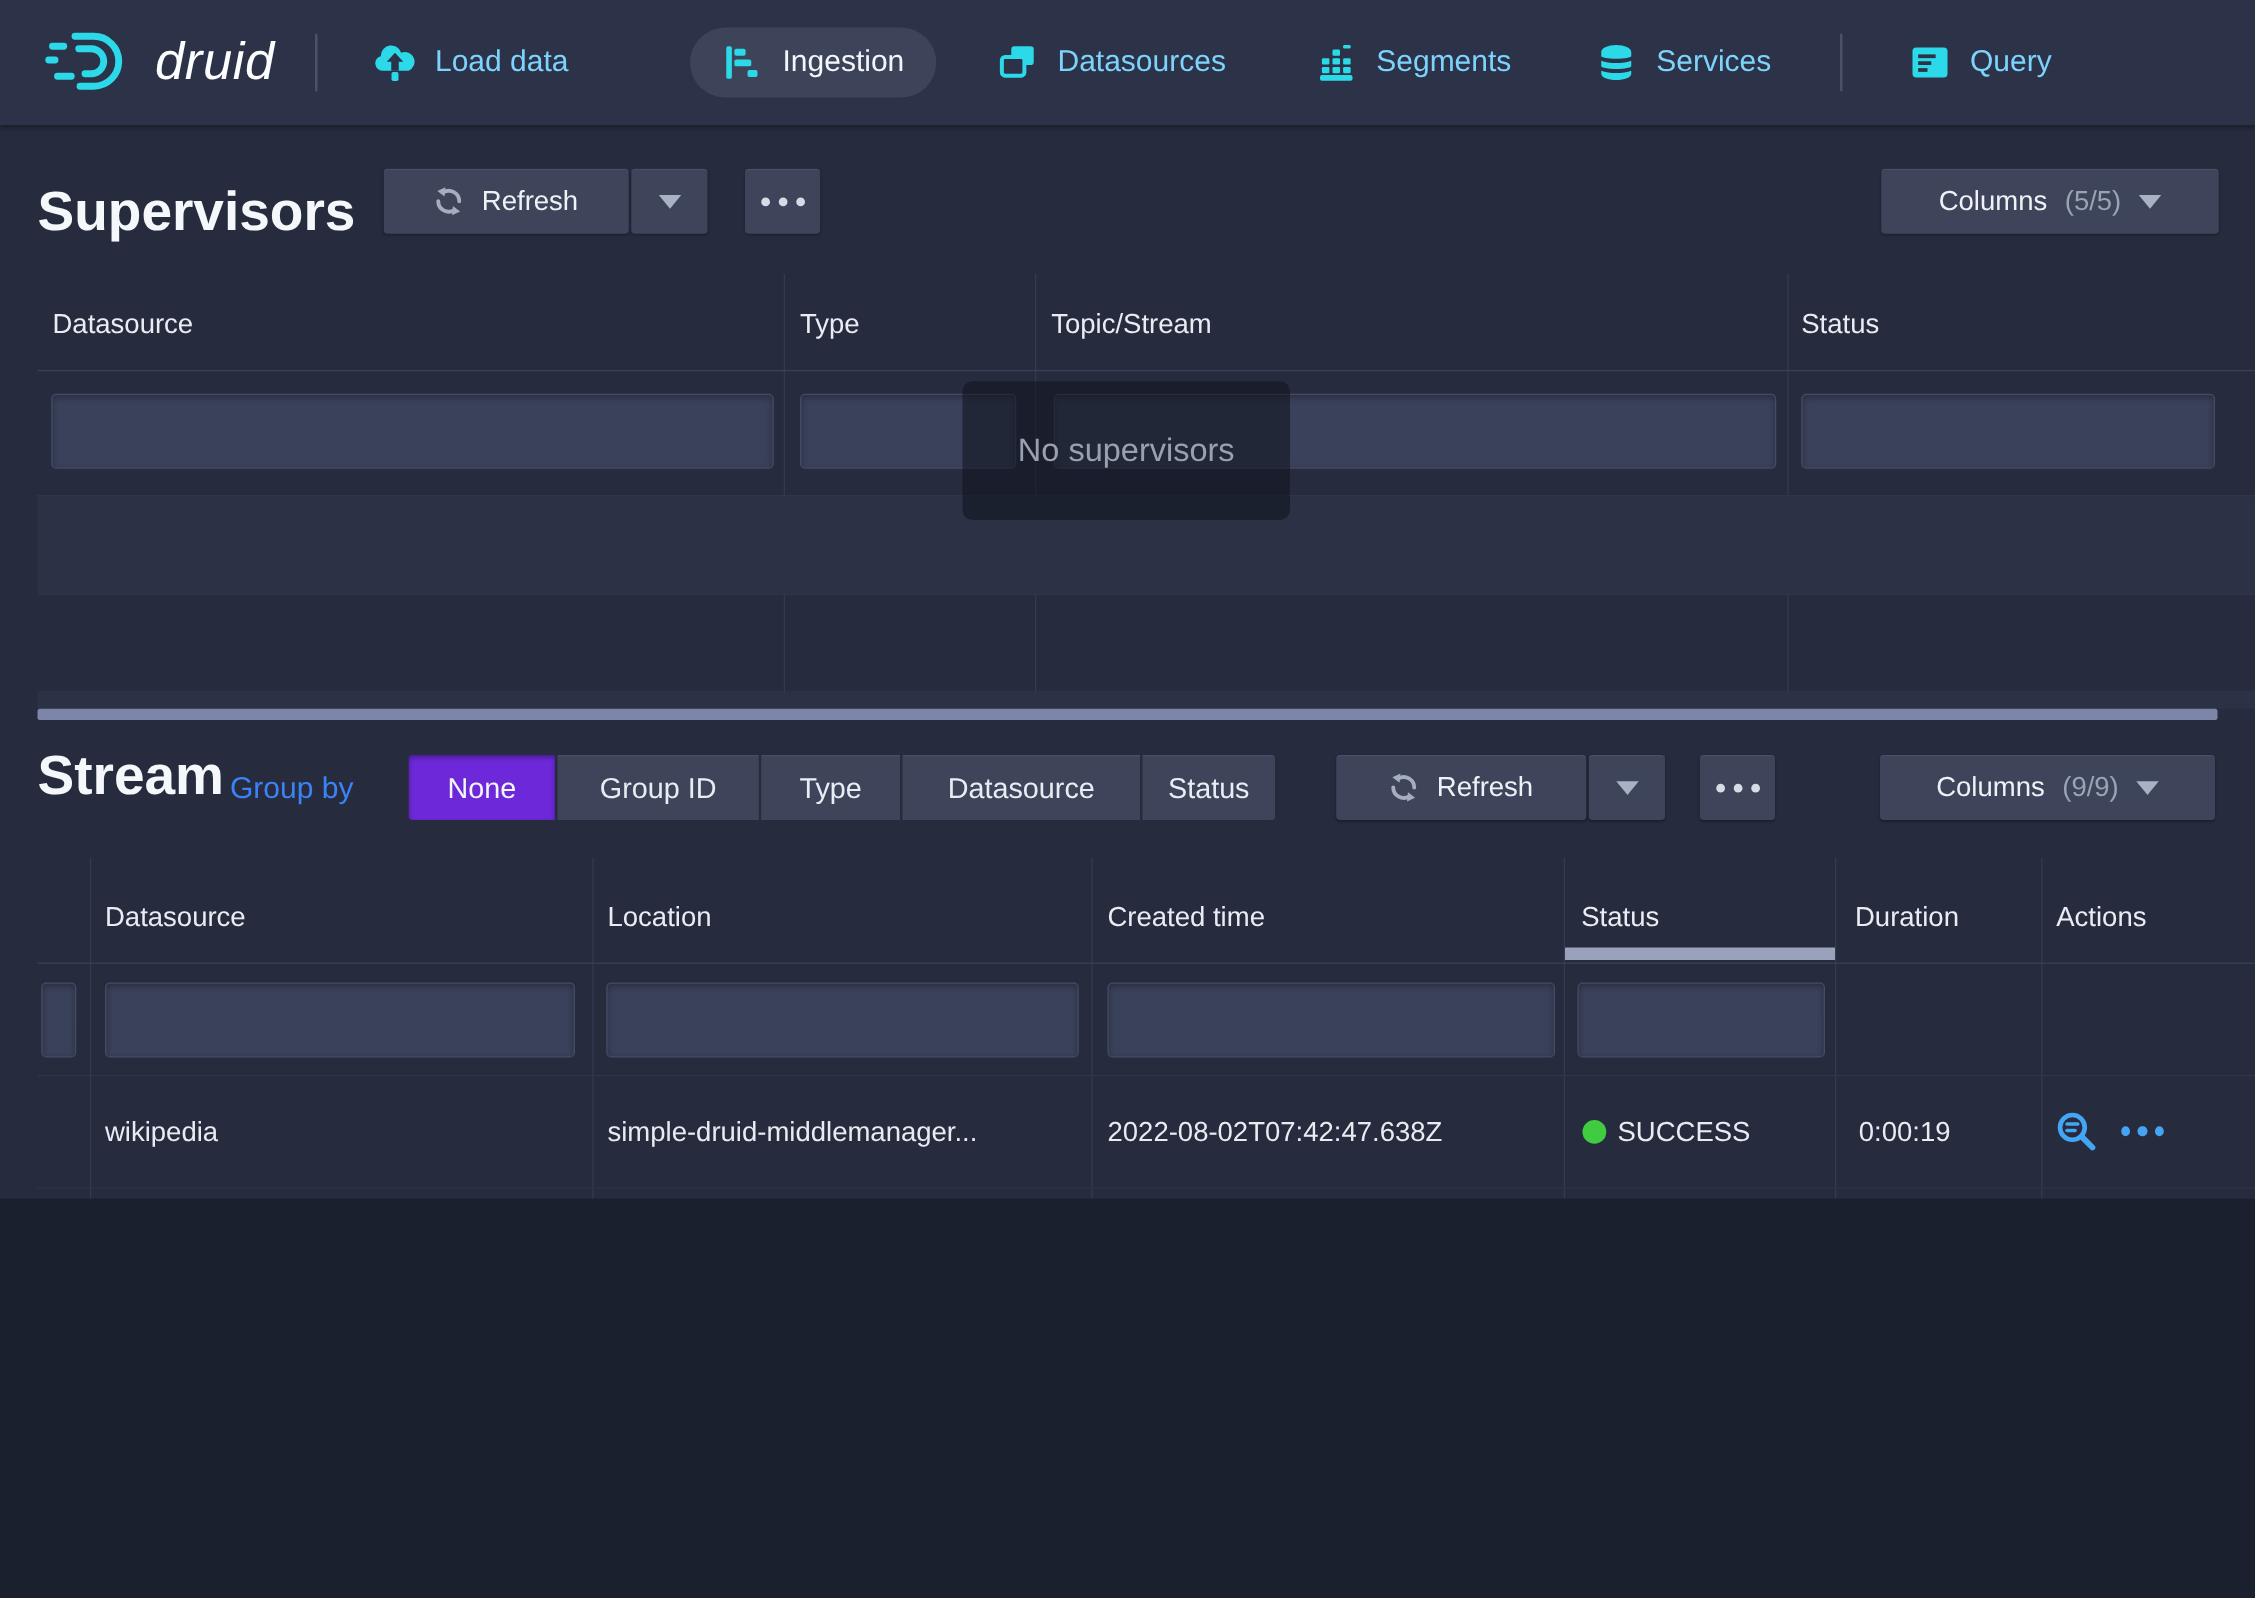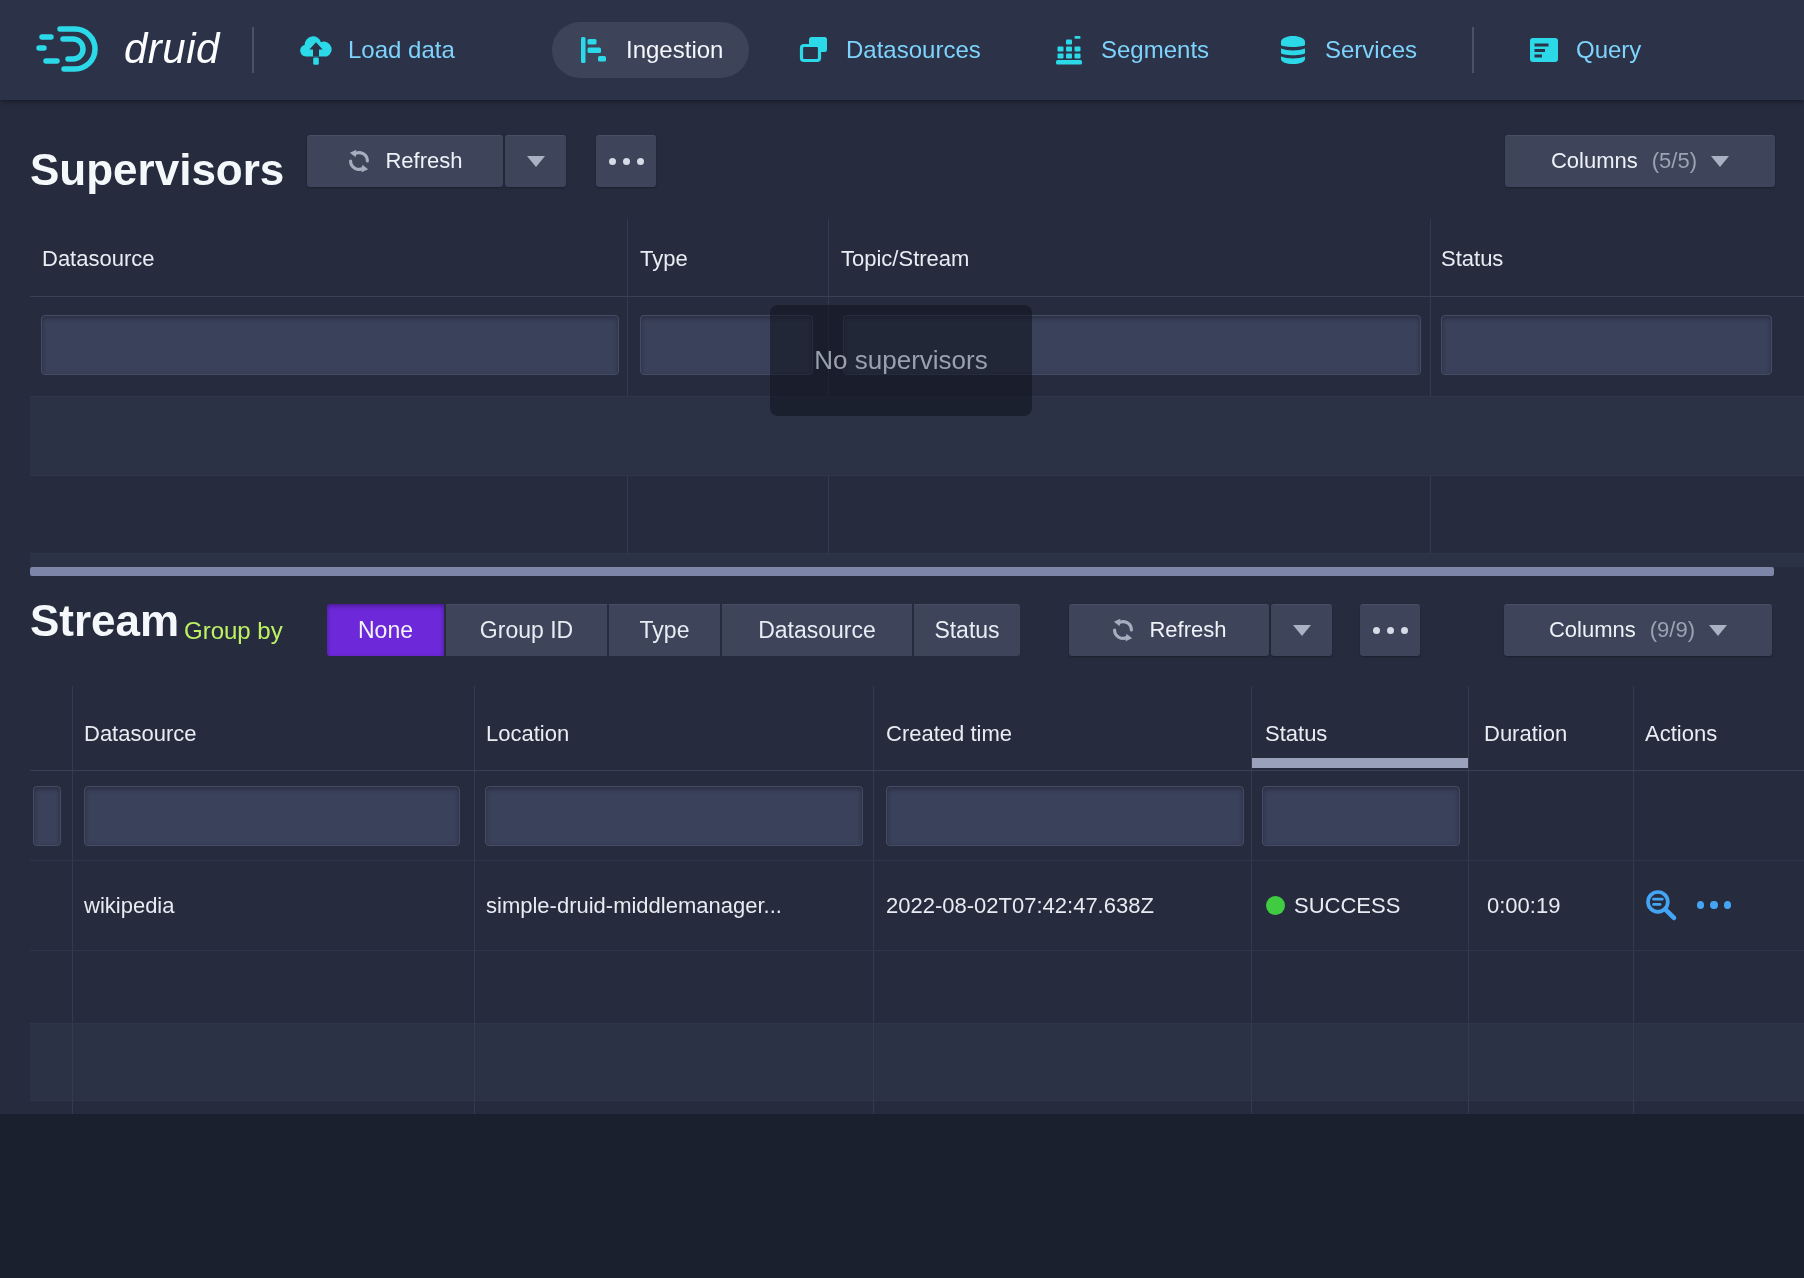--- a/index.html
+++ b/index.html
@@ -1,18 +1,18 @@
 <!DOCTYPE html>
 <html><head>
 <meta charset="utf-8">
 <style>
   * { margin:0; padding:0; box-sizing:border-box; }
   html,body { background:#1b202e; }
   .screen{
-    position:relative; width:1804px; height:1114px;
+    position:relative; width:1804px; height:959px;
     background:#262c3e; overflow:hidden;
     font-family:"Liberation Sans", sans-serif;
     color:#f2f5f9;
   }
   
   .navbar{
     position:absolute; left:0; top:0; width:1804px; height:100px;
     background:#2c3348; box-shadow:0 2px 4px rgba(0,0,0,.35);
   }
   .brand{ position:absolute; left:36px; top:22px; display:flex; align-items:center; gap:12px; }
@@ -33,21 +33,21 @@
   .btn{
     position:absolute; height:52px; background:#3e455b; border-radius:3px;
     display:flex; align-items:center; justify-content:center; gap:14px;
     font-size:22px; color:#eef2f6; cursor:pointer;
     box-shadow:inset 0 1px 0 rgba(255,255,255,.06), 0 1px 2px rgba(0,0,0,.3);
   }
   .btn .muted{ color:#9aa3b6; }
   .caret{ width:0; height:0; border-left:9px solid transparent; border-right:9px solid transparent; border-top:11px solid #a9b1c4; }
   .dots{ display:flex; gap:7px; }
   .dots i{ width:7px; height:7px; border-radius:50%; background:#d6dbe6; }
-  .group-label{ position:absolute; font-size:24px; color:#bef264; }
+  .group-label{ position:absolute; font-size:24px; color:#3b82f6; }
   .seg-btn{ position:absolute; top:604px; height:52px; background:#3e455b;
     display:flex; align-items:center; justify-content:center; font-size:23px; color:#e8ecf3; cursor:pointer;
     box-shadow:inset 0 1px 0 rgba(255,255,255,.05);
   }
   .seg-btn.first{ border-radius:3px 0 0 3px; }
   .seg-btn.last{ border-radius:0 3px 3px 0; }
   .seg-btn.active{ background:#6d28d9; color:#f2f5f9; box-shadow:inset 0 2px 4px rgba(0,0,0,.35); }
   
   .vline{ position:absolute; width:1px; background:#343b51; }
   .hline{ position:absolute; height:1px; background:#3a4157; }

